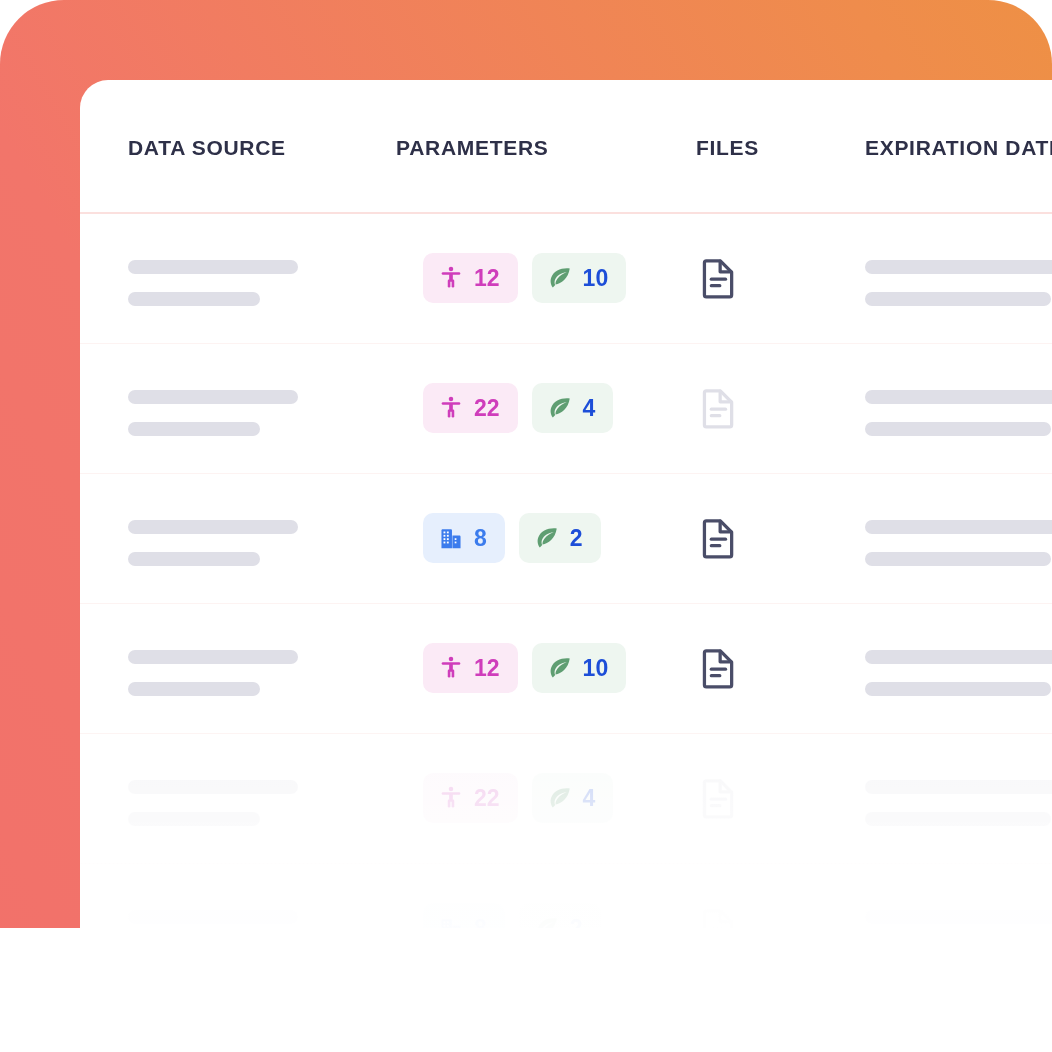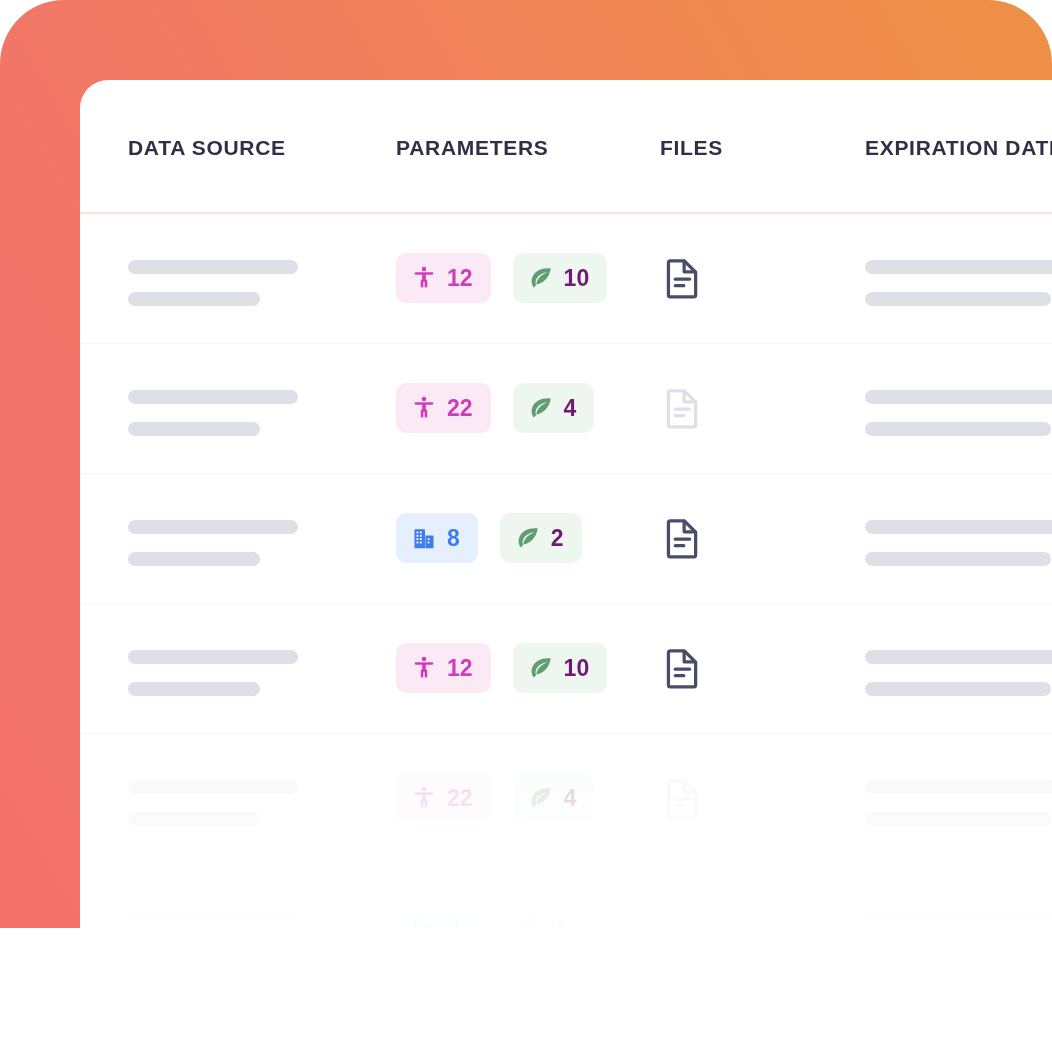--- a/index.html
+++ b/index.html
@@ -41,21 +41,21 @@
     width: 1000px;          
     height: 890px;
     background: #ffffff;
     border-radius: 28px 0 0 28px;
     overflow: hidden;
   }
 
   
   .col-source   { position: absolute; left: 48px;  }
   .col-params   { position: absolute; left: 316px; }
-  .col-files    { position: absolute; left: 580px; }
+  .col-files    { position: absolute; left: 616px; }
   .col-exp      { position: absolute; left: 785px; }
 
   
   #thead {
     position: relative;
     height: 132px;
   }
   .th {
     position: absolute;
     top: 56px;
@@ -100,43 +100,44 @@
   .col-source .skel.line1 { width: 170px; }
   .col-source .skel.line2 { width: 132px; }
   .col-exp    .skel.line1 { width: 232px; }
   .col-exp    .skel.line2 { width: 186px; }
 
   
   .badges {
     position: absolute;
     top: 39px;
     display: flex;
-    gap: 22px;
+    gap: 14px;
     align-items: flex-end;
+    margin-left: 27px;
   }
   .badge {
     display: flex;
     align-items: center;
     gap: 10px;
     height: 50px;
     padding: 0 18px 0 15px;
     border-radius: 10px;
     font-size: 23px;
     font-weight: bold;
     box-sizing: border-box;
   }
   .badge .bicon {
     display: flex;
     align-items: center;
     justify-content: center;
     width: 26px;
     height: 26px;
   }
   .badge.pink  { background: #fbeaf6; color: #cf3dbb; }
-  .badge.green { background: #eef6f0; color: #701a75; }
+  .badge.green { background: #eef6f0; color: #1d4ed8; }
   .badge.blue  { background: #e6effd; color: #3c7ced; }
 
   
   .fileicon {
     position: absolute;
     top: 36px;
     width: 46px;
     height: 56px;
   }
 

